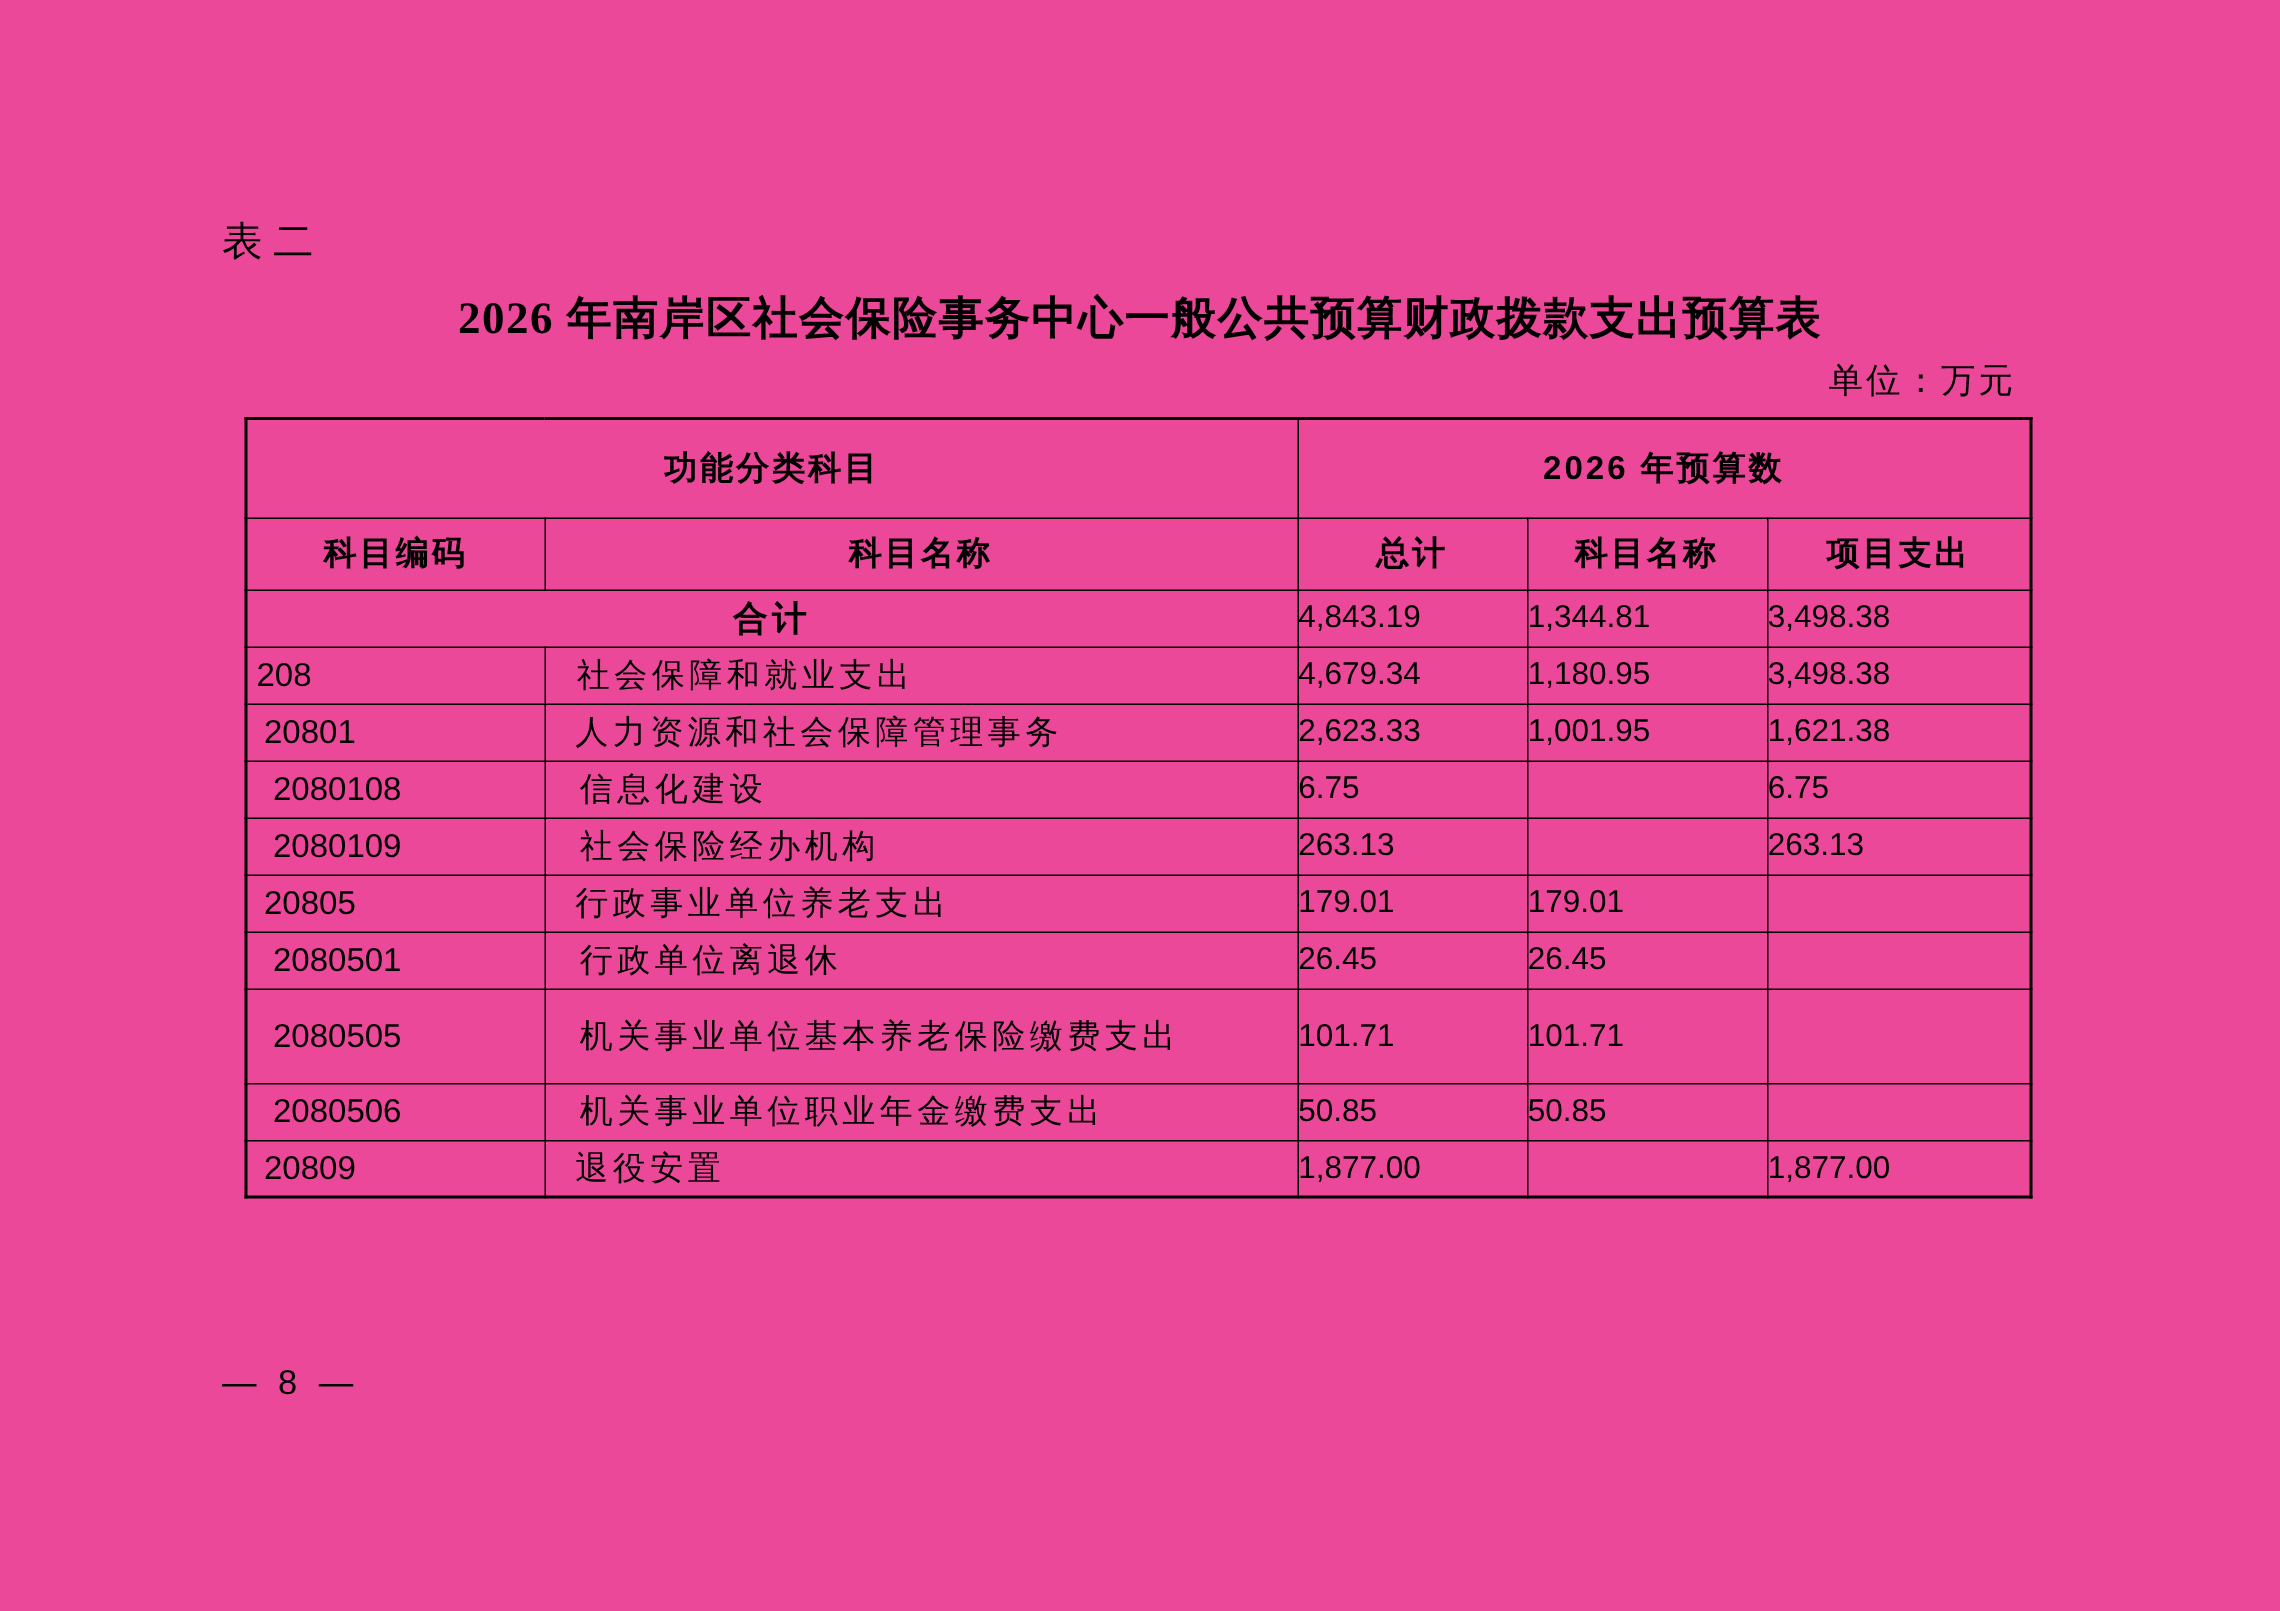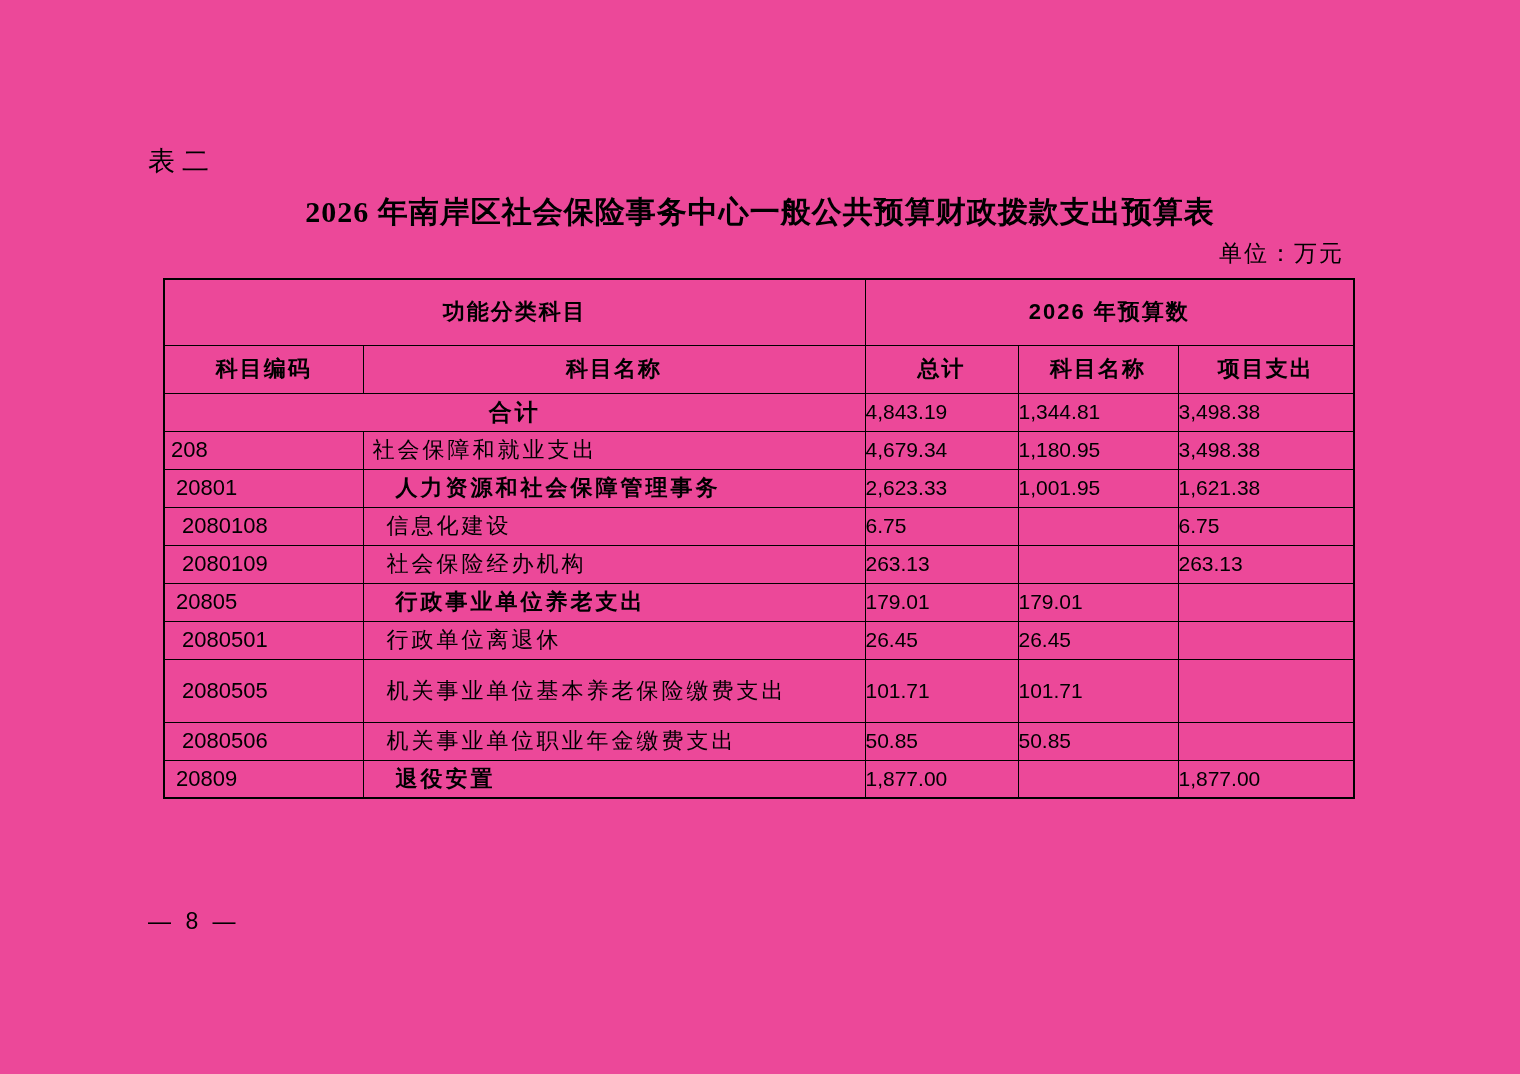--- a/index.html
+++ b/index.html
@@ -71,22 +71,22 @@
     padding-right: 11px;
   }
   td.total-label {
     font-family: "DejaVu Serif", serif;
     font-weight: bold; font-size: 23px;
     text-align: center; letter-spacing: 3px;
   }
   tr.lv1 td.code { padding-left: 6px; }
   tr.lv2 td.code { padding-left: 11px; }
   tr.lv3 td.code { padding-left: 17px; }
-  tr.lv1 td.name { padding-left: 9px; }
-  tr.lv2 td.name { padding-left: 32px; font-weight: bold; }
+  tr.lv1 td.name { padding-left: 21px; }
+  tr.lv2 td.name { padding-left: 20px; }
   tr.lv3 td.name { padding-left: 23px; }
   .page-number {
     position: absolute; left: 148px; top: 908px;
     font-size: 23px;
     font-family: "Liberation Sans", sans-serif;
     letter-spacing: 4px;
   }
 </style>
 </head>
 <body>

